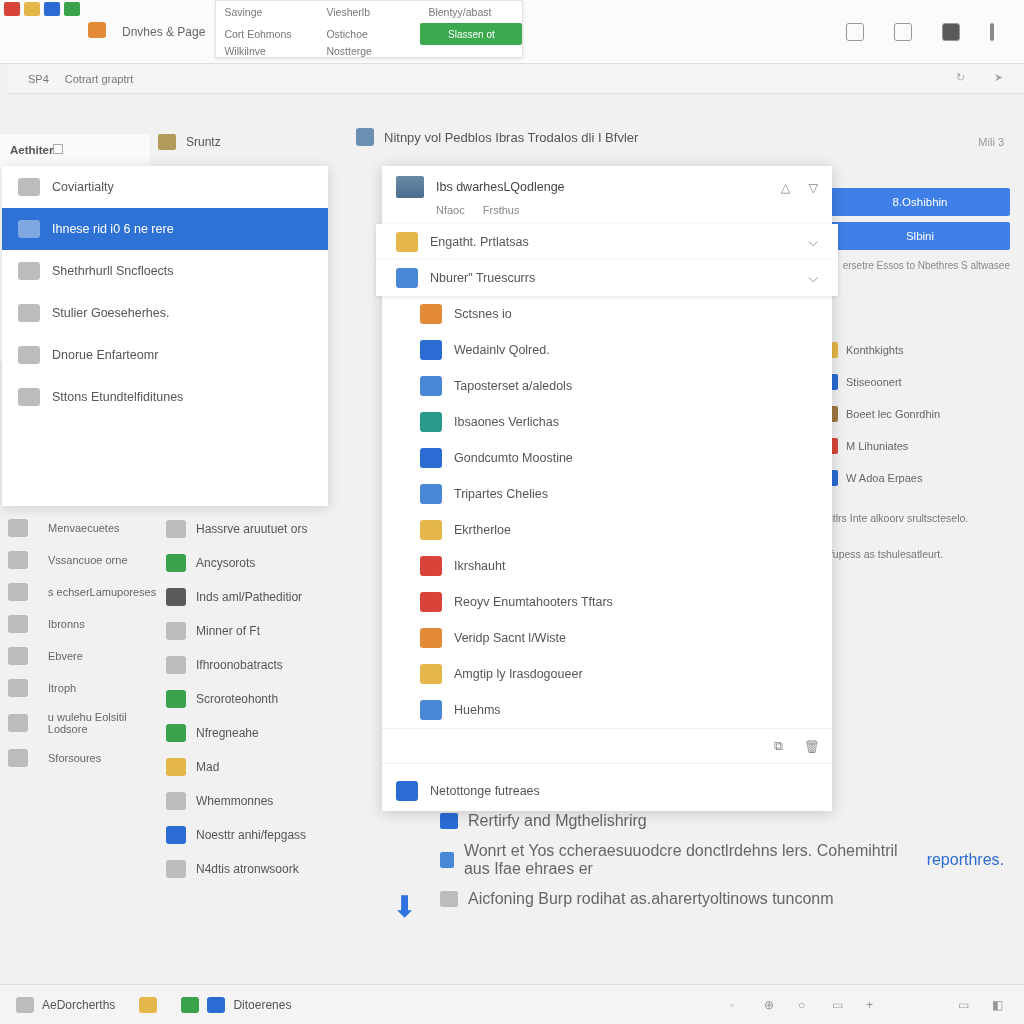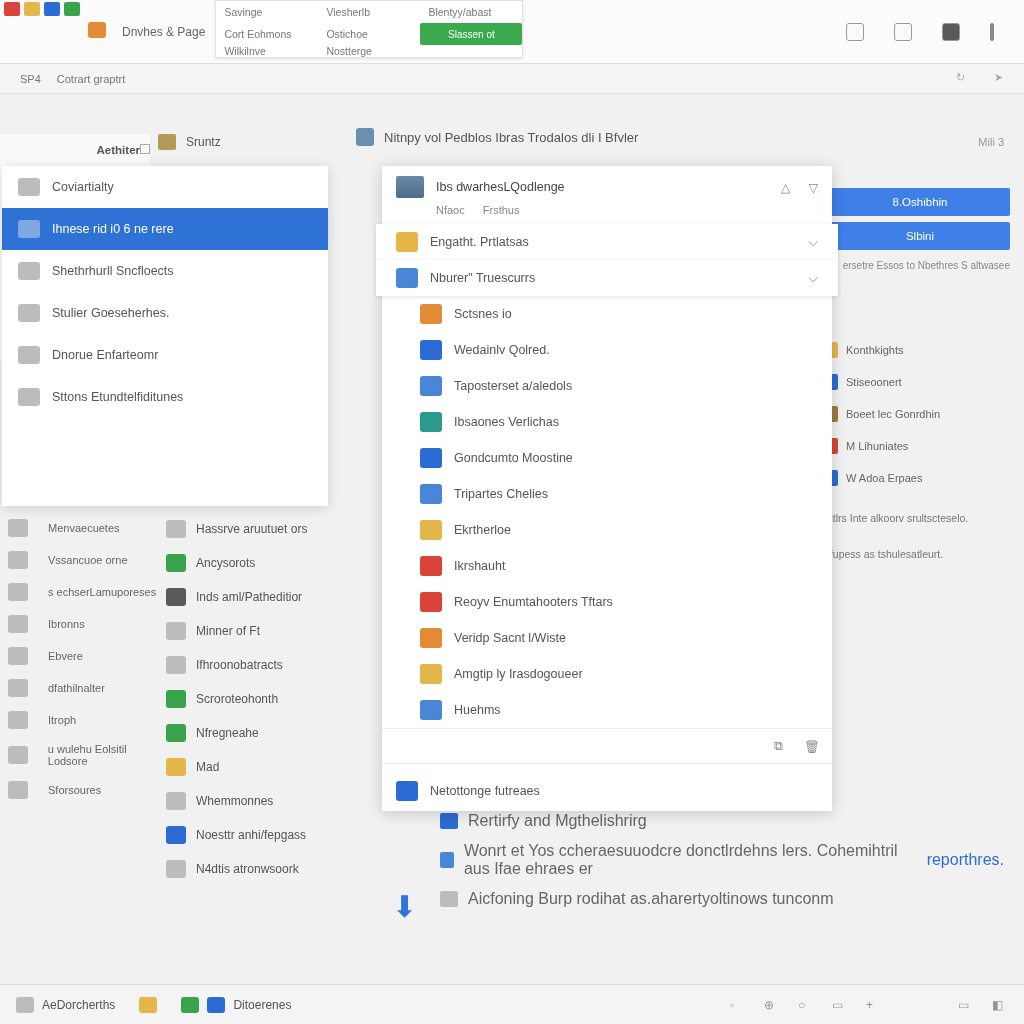--- a/index.html
+++ b/index.html
@@ -10,31 +10,31 @@
 .menubar .apps { display:flex; gap:4px; padding:2px 4px; }
 .menubar .apps .ic { width:16px; height:14px; border-radius:2px; }
 .menubar .big-label { font-size:12px; color:#666; padding:6px 10px; align-self:center; }
 .menubar .menupanel { background:#fff; border:1px solid #e2e2e2; box-shadow:0 1px 3px rgba(0,0,0,0.1); width:308px; height:58px; display:grid; grid-template-columns:repeat(3,1fr); grid-template-rows:repeat(2,1fr); font-size:10.5px; color:#777; }
 .menubar .menupanel span { display:flex; align-items:center; padding:0 8px; cursor:pointer; }
 .menubar .menupanel .green-btn { background:#3ba94d; color:#fff; border-radius:2px; justify-content:center; font-size:10px; grid-column:3; grid-row:2; }
 .menubar .right-icons { margin-left:auto; display:flex; gap:30px; padding-right:30px; align-items:center; height:64px; }
 .menubar .right-icons .ric { width:18px; height:18px; border:1px solid #999; border-radius:3px; cursor:pointer; }
 
 
-.secbar { height:30px; background:#f5f5f5; border-bottom:1px solid #e0e0e0; display:flex; align-items:center; font-size:11px; color:#777; padding:0 12px; }
+.secbar { height:30px; background:#f5f5f5; border-bottom:1px solid #e0e0e0; display:flex; align-items:center; font-size:11px; color:#777; padding:0 12px;margin-left:8px; }
 .secbar .crumb { padding:0 8px; cursor:pointer; }
 .secbar .right { margin-left:auto; display:flex; gap:20px; }
 .secbar .right .ic { width:18px; height:16px; cursor:pointer; opacity:0.6; }
 
 
 .main { position:absolute; top:94px; left:0; right:0; bottom:40px; }
 
 
 .leftbar { position:absolute; left:0; top:40px; width:150px; background:#fafafa; font-size:11.5px; }
-.leftbar .lh { padding:10px 0; color:#555; font-weight:600; display:flex; justify-content:flex-end; }
+.leftbar .lh { padding:10px 10px; color:#555; font-weight:600; display:flex; justify-content:flex-start; }
 .leftbar .lh .box { width:10px; height:10px; border:1px solid #aaa; }
 .leftbar .li { display:flex; align-items:center; gap:8px; padding:6px 12px; color:#555; cursor:pointer; }
 .leftbar .li .ic { width:18px; height:16px; border-radius:3px; }
 
 
 .sidepanel { position:absolute; left:2px; top:72px; width:326px; height:340px; background:#fff; box-shadow:0 2px 12px rgba(0,0,0,0.15); font-size:12.5px; z-index:3; }
 .sidepanel .sp-item { display:flex; align-items:center; gap:12px; padding:12px 16px; color:#555; cursor:pointer; }
 .sidepanel .sp-item.sel { background:#2f72d6; color:#fff; }
 .sidepanel .sp-item .ic { width:22px; height:18px; border-radius:3px; }
 
@@ -395,24 +395,20 @@
       <div class="ll">
         <div class="ic c-gry"></div>
         <span>Ibronns</span>
       </div>
       <div class="ll">
         <div class="ic c-gry"></div>
         <span>Ebvere</span>
       </div>
       <div class="ll">
         <div class="ic c-gry"></div>
-        <span>dfathilnalter</span>
-      </div>
-      <div class="ll">
-        <div class="ic c-gry"></div>
         <span>Itroph</span>
       </div>
       <div class="ll">
         <div class="ic c-gry"></div>
         <span>u wulehu Eolsitil Lodsore</span>
       </div>
       <div class="ll">
         <div class="ic c-gry"></div>
         <span>Sforsoures</span>
       </div>

